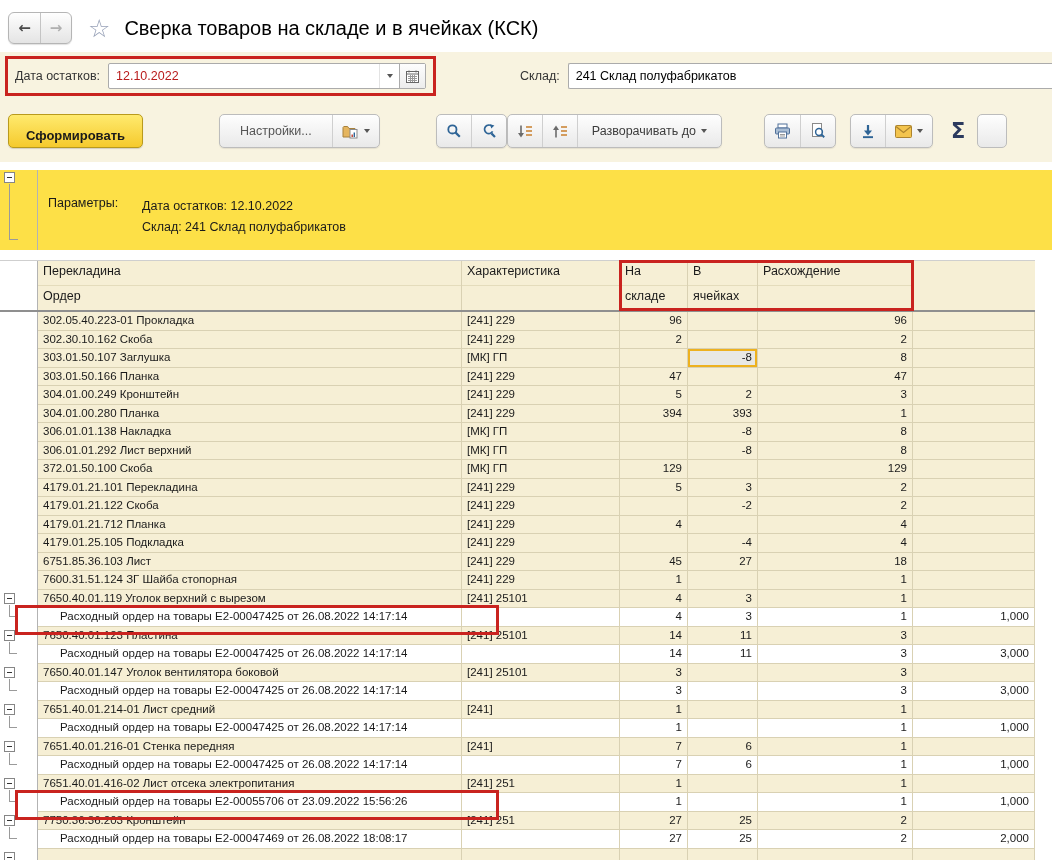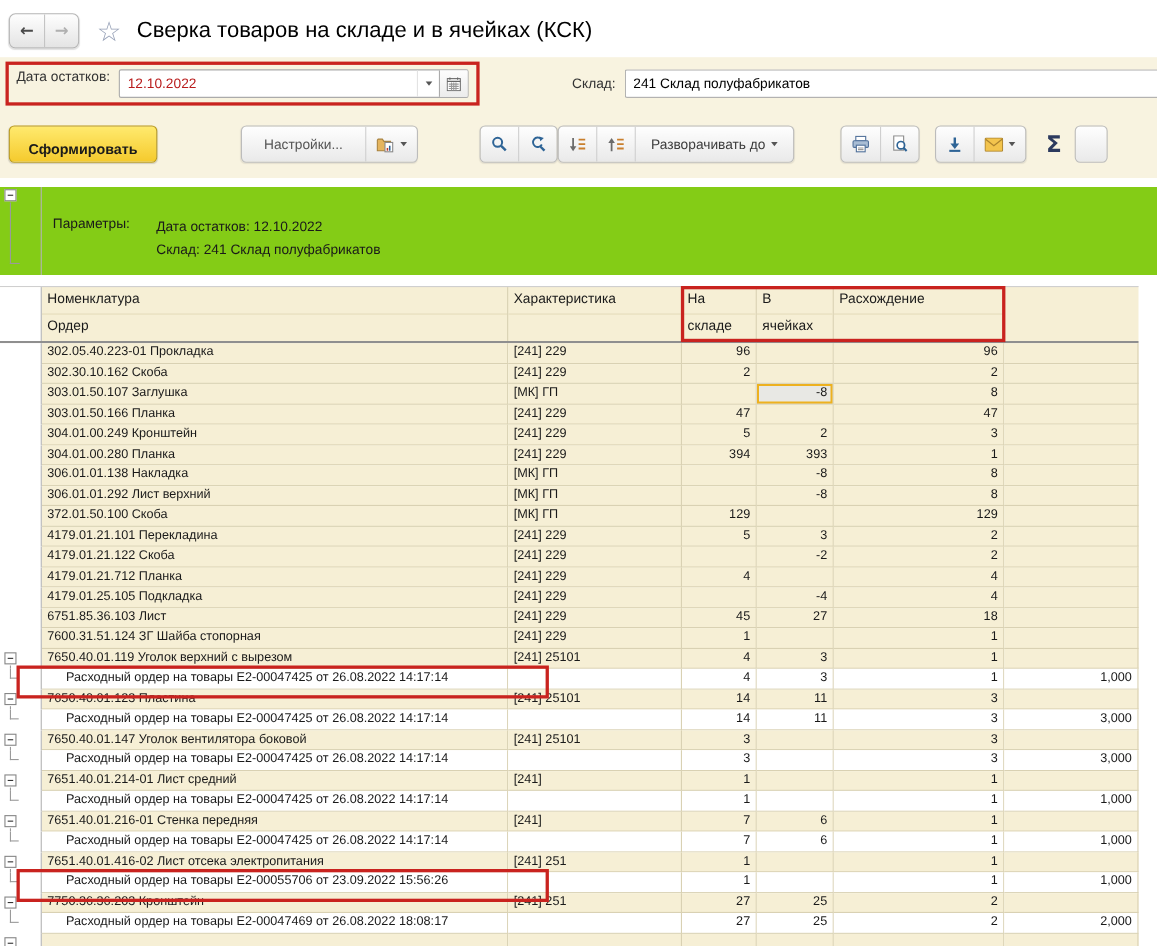--- a/index.html
+++ b/index.html
@@ -23,21 +23,21 @@
   .nav-btn + .nav-btn{border-left:1px solid #c4c4c4}
   .nav-btn.fwd{color:#b0b0b0}
   .star{font-family:"DejaVu Sans",sans-serif;font-size:25px;color:#98a2b8;margin-left:16px;line-height:1;cursor:pointer}
   .page-title{font-size:20px;font-weight:400;color:#000;margin-left:14px;white-space:nowrap}
 
   
   .bands{background:var(--cream)}
   .filter-band{height:48px;display:flex;align-items:center;padding-left:5px}
   .red-annot{position:relative}
   .red-annot::after{content:"";position:absolute;inset:0;border:3px solid var(--annotation);pointer-events:none;z-index:6}
-  .date-group{display:flex;align-items:flex-start;padding:7px 10px}
+  .date-group{display:flex;align-items:center;padding:7px 10px}
   .flabel{font-size:12.5px;color:#333;margin-right:8px;white-space:nowrap}
   .combo{display:flex;align-items:stretch;height:26px;border:1px solid #ababab;border-radius:2px;background:#fff}
   .combo-value{border:none;outline:none;width:270px;padding:0 7px;font-size:12.5px;font-family:inherit;background:transparent;color:#b91c1c}
   .combo-caret{width:20px;display:flex;align-items:center;justify-content:center;border-left:1px solid #e3e3e3;cursor:pointer}
   .caret{width:0;height:0;border-left:3.5px solid transparent;border-right:3.5px solid transparent;border-top:4.5px solid #555;display:inline-block}
   .combo-cal{width:26px;display:flex;align-items:center;justify-content:center;border-left:1px solid #ababab;background:linear-gradient(#fdfdfd,#ececec);cursor:pointer}
   .wh-group{display:flex;align-items:center;flex:1;margin-left:84px}
   .wh-input{flex:1;height:26px;border:1px solid #ababab;border-right:none;border-radius:2px 0 0 2px;padding:0 7px;font-size:12.5px;font-family:inherit;background:#fff;color:#000;outline:none}
 
   
@@ -51,21 +51,21 @@
   .grp-search{margin-left:56px}
   .grp-fold{}
   .grp-print{margin-left:42px}
   .grp-send{margin-left:14px}
   .sigma-btn{margin-left:12px;border:none;background:transparent;font-size:21px;font-weight:bold;color:#2c3a5e;cursor:pointer;font-family:"DejaVu Sans",sans-serif;padding:0 6px}
   .edge-btn{margin-left:6px;width:30px;height:34px;border:1px solid #bcbcbc;border-radius:5px;background:linear-gradient(#fefefe,#e9e9e9);flex:none}
   .icon{display:inline-flex;align-items:center;justify-content:center}
 
   
   .report{background:#fff;height:calc(860px - 162px);overflow:hidden;position:relative}
-  .params-block{display:flex;margin-top:8px;height:80px;background:#84cc16;position:relative}
+  .params-block{display:flex;margin-top:8px;height:80px;background:#fde047;position:relative}
   .pmargin{width:38px;border-right:1px solid var(--margin-border);position:relative;flex:none}
   .minus-box{width:11px;height:11px;border:1px solid #868686;background:#fff;display:flex;align-items:center;justify-content:center;flex:none}
   .minus-box::after{content:"";width:5px;height:1px;background:#333}
   .pm-box{position:absolute;left:4px;top:2px;z-index:2}
   .ptree{position:absolute;left:9px;top:14px;height:56px;width:9px;border-left:1px solid var(--tree);border-bottom:1px solid var(--tree)}
   .pcontent{display:flex;padding-top:26px;font-size:12.5px;color:#1a1a1a}
   .plabel{width:96px;padding-left:10px;white-space:nowrap}
   .pvals{margin-left:8px;line-height:21px}
 
   
@@ -275,21 +275,21 @@
           <div>Дата остатков: 12.10.2022</div>
           <div>Склад: 241 Склад полуфабрикатов</div>
         </div>
       </div>
     </div>
 
     <div class="sheet">
       <div class="thead">
         <div class="margin-h"></div>
         <div class="hcell h-name">
-          <div class="hline first">Номенклатура</div>
+          <div class="hline first">Перекладина</div>
           <div class="hline">Ордер</div>
         </div>
         <div class="hcell h-char">
           <div class="hline first">Характеристика</div>
           <div class="hline"></div>
         </div>
         <div class="numwrap">
           <div class="hcell h-stock">
             <div class="hline first">На</div>
             <div class="hline">складе</div>

